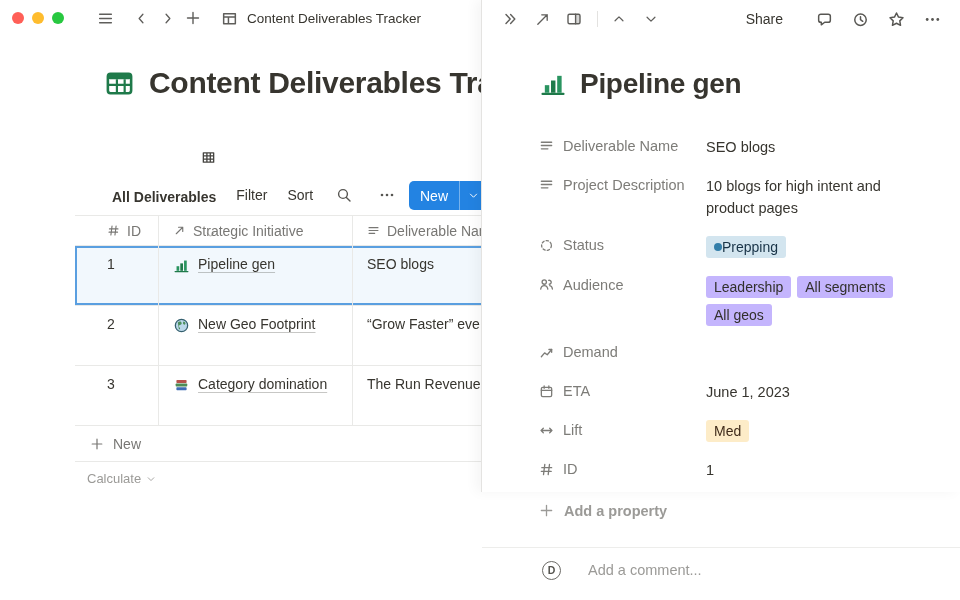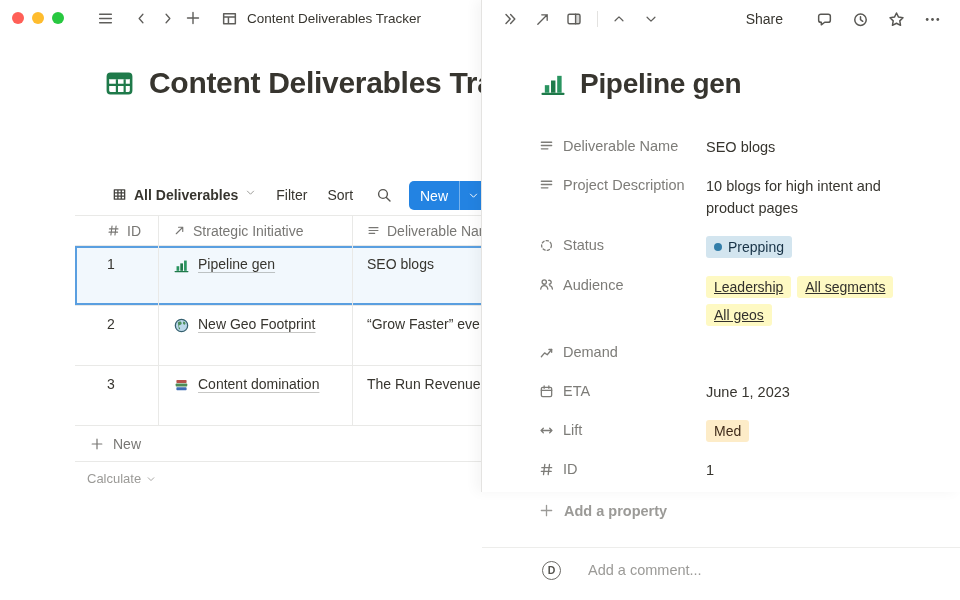--- a/index.html
+++ b/index.html
@@ -20,21 +20,21 @@
   .tl{width:12px;height:12px;border-radius:50%;margin-right:8px;display:inline-block;}
   .tl.red{background:#ff5f57;}.tl.yel{background:#febc2e;}.tl.grn{background:#28c840;}
   .tb-ic{width:26px;height:26px;display:inline-flex;align-items:center;justify-content:center;border-radius:4px;}
   .titlebar .gap{width:10px;}
   .doc-title{color:var(--txt);font-size:13.5px;margin-left:5px;white-space:nowrap;}
 
   .page-header{position:absolute;left:104px;top:66px;display:flex;align-items:center;gap:14px;white-space:nowrap;}
   .page-header h1{margin:0;font-size:30px;font-weight:700;letter-spacing:-0.3px;}
 
   .toolbar{position:absolute;left:112px;top:179px;height:32px;display:flex;align-items:center;color:var(--txt);}
-  .view-btn{display:flex;align-items:flex-start;gap:7px;font-weight:600;}
+  .view-btn{display:flex;align-items:flex-end;gap:24px;font-weight:600;flex-direction:column;}
   .view-btn .chev{color:#9b9a97;}
   .tb-item{margin-left:20px;}
   .tb-iconbtn{margin-left:19px;width:24px;height:24px;display:inline-flex;align-items:center;justify-content:center;color:#57565 2;color:#575652;border-radius:4px;}
   .btn-new{position:absolute;left:409px;top:181px;height:29px;display:flex;align-items:stretch;background:var(--blue);
            color:#fff;border-radius:5px;overflow:hidden;font-weight:500;}
   .btn-new .lbl{display:flex;align-items:center;padding:0 11px;}
   .btn-new .split{width:1px;background:rgba(255,255,255,.38);}
   .btn-new .dd{display:flex;align-items:center;justify-content:center;width:27px;}
 
   .table{position:absolute;left:75px;top:215px;width:560px;}
@@ -64,24 +64,24 @@
 
   .peek-body{padding:0 24px 0 57px;}
   .peek-title{display:flex;align-items:center;gap:13px;margin-top:30px;}
   .peek-title h2{margin:0;font-size:28px;font-weight:700;letter-spacing:-0.3px;}
 
   .props{margin-top:26px;}
   .prop{display:grid;grid-template-columns:167px 1fr;padding:7px 0;align-items:start;}
   .plabel{display:flex;align-items:center;gap:9px;color:#7d7c78;height:25px;font-size:14.5px;}
   .pvalue{padding-top:2.5px;font-size:14.5px;line-height:22px;}
   .pvalue.wrap{max-width:196px;}
-  .pill{display:inline-flex;align-items:center;gap:6px;padding:1px 8px;border-radius:3px;font-size:14px;line-height:20px;}
+  .pill{display:inline-flex;align-items:center;padding:1px 8px;border-radius:3px;font-size:14px;line-height:20px;}
   .pill.blue{background:#d3e5ef;color:#183347;}
   .pill .dot{width:8px;height:8px;border-radius:50%;background:#337ea9;}
-  .pill.gray{background:#fef9c3;color:#32302c;text-decoration:underline;}
+  .pill.gray{background:#c4b5fd;color:#32302c;}
   .pill.green{background:#dbeddb;color:#1c3829;}
   .pill.yellow{background:#fdecc8;color:#402c1b;}
   .pill-row{display:flex;flex-wrap:wrap;gap:6px;max-width:210px;padding-top:1px;}
   .add-prop{display:flex;align-items:center;gap:10px;color:var(--lgray);margin-top:8px;padding:6px 0;font-size:14.5px;font-weight:bold;}
 
   .comment-bar{border-top:1px solid #ededeb;margin-top:22px;padding:13px 24px 13px 60px;display:flex;align-items:center;gap:13px;}
   .avatar{width:19px;height:19px;border-radius:50%;border:1.6px solid #6b6a66;color:#55544f;
           display:flex;align-items:center;justify-content:center;font-size:10.5px;font-weight:700;flex:0 0 auto;}
   .comment-input{border:none;outline:none;flex:1;font:14.5px "Liberation Sans","DejaVu Sans",sans-serif;color:var(--txt);background:transparent;margin-left:12px;}
   .comment-input::placeholder{color:var(--lgray);}
@@ -241,21 +241,21 @@
     <div class="t-row">
       <div class="td id">3</div>
       <div class="td init">
         <span class="icon">
           <svg width="17" height="17" viewBox="0 0 16 16">
             <rect x="3.2" y="2.8" width="9.6" height="2.8" rx="0.7" fill="#b5524b"></rect>
             <rect x="2.5" y="6.2" width="10.9" height="2.8" rx="0.7" fill="#4d8c55"></rect>
             <rect x="3.2" y="9.6" width="9.6" height="2.8" rx="0.7" fill="#3f6db5"></rect>
           </svg>
         </span>
-        <span class="lnk">Content domination</span>
+        <span class="lnk">Category domination</span>
       </div>
       <div class="td">The Run Revenue S</div>
     </div>
 
     <div class="new-row">
       <span class="icon">
         <svg width="14" height="14" viewBox="0 0 16 16">
             <path class="sic" d="M8 2.5v11M2.5 8h11"></path>
           </svg>
       </span>

